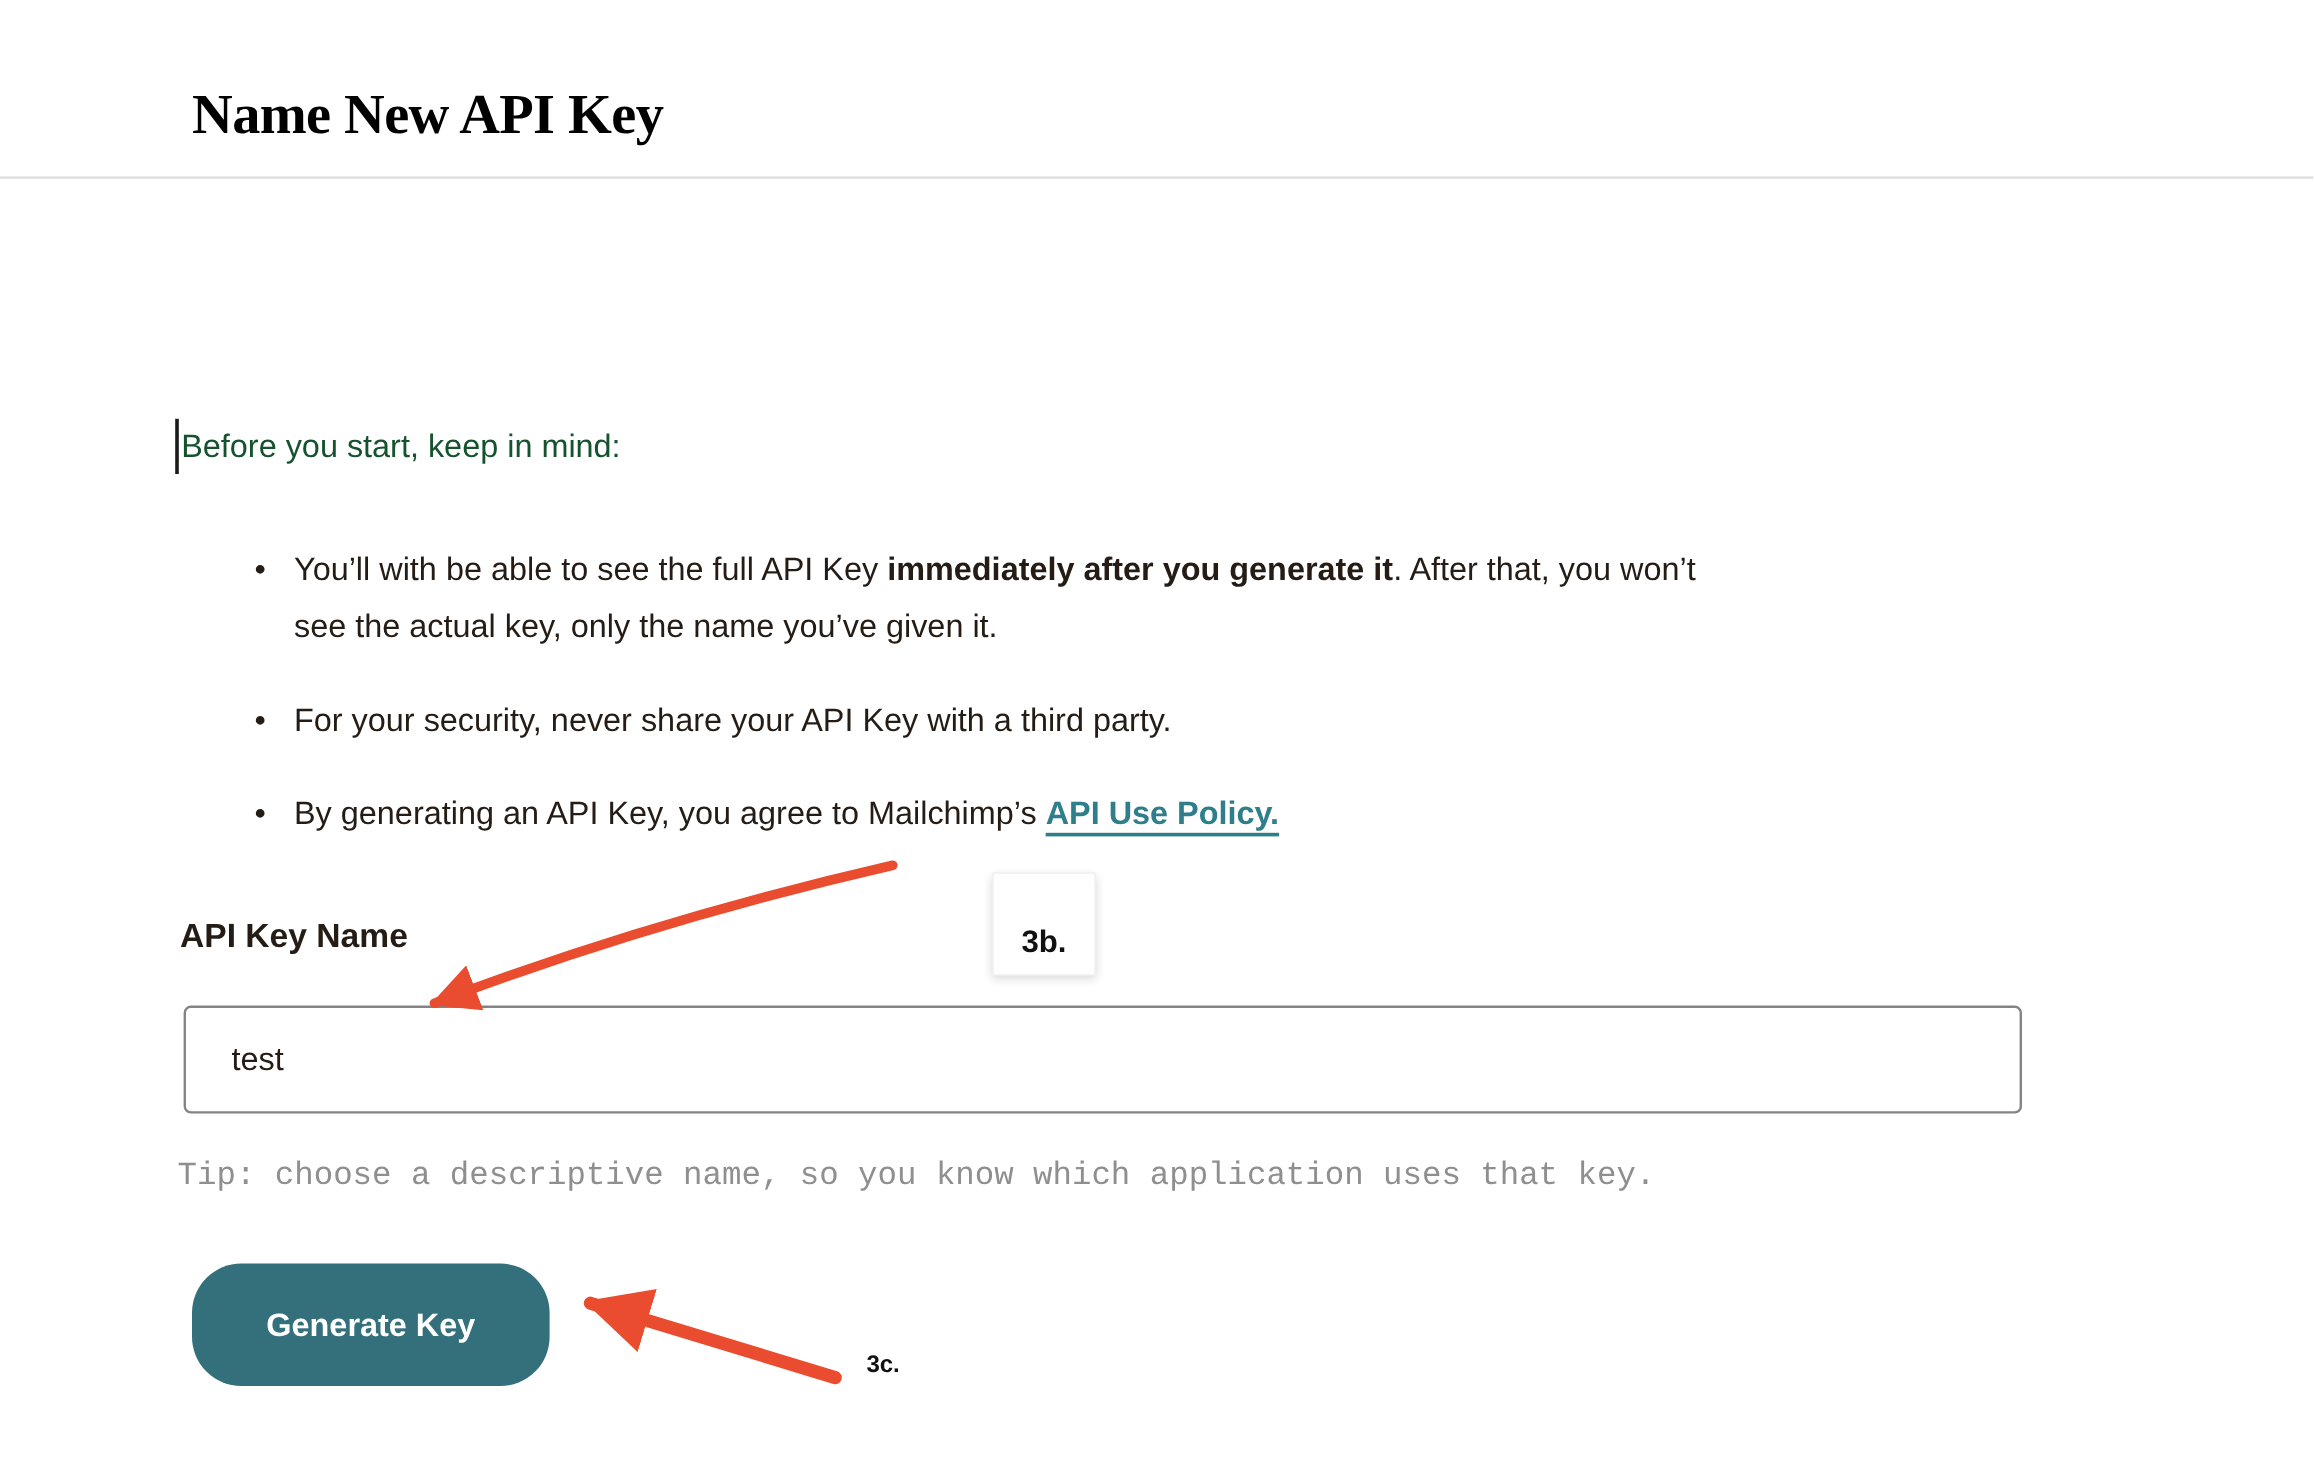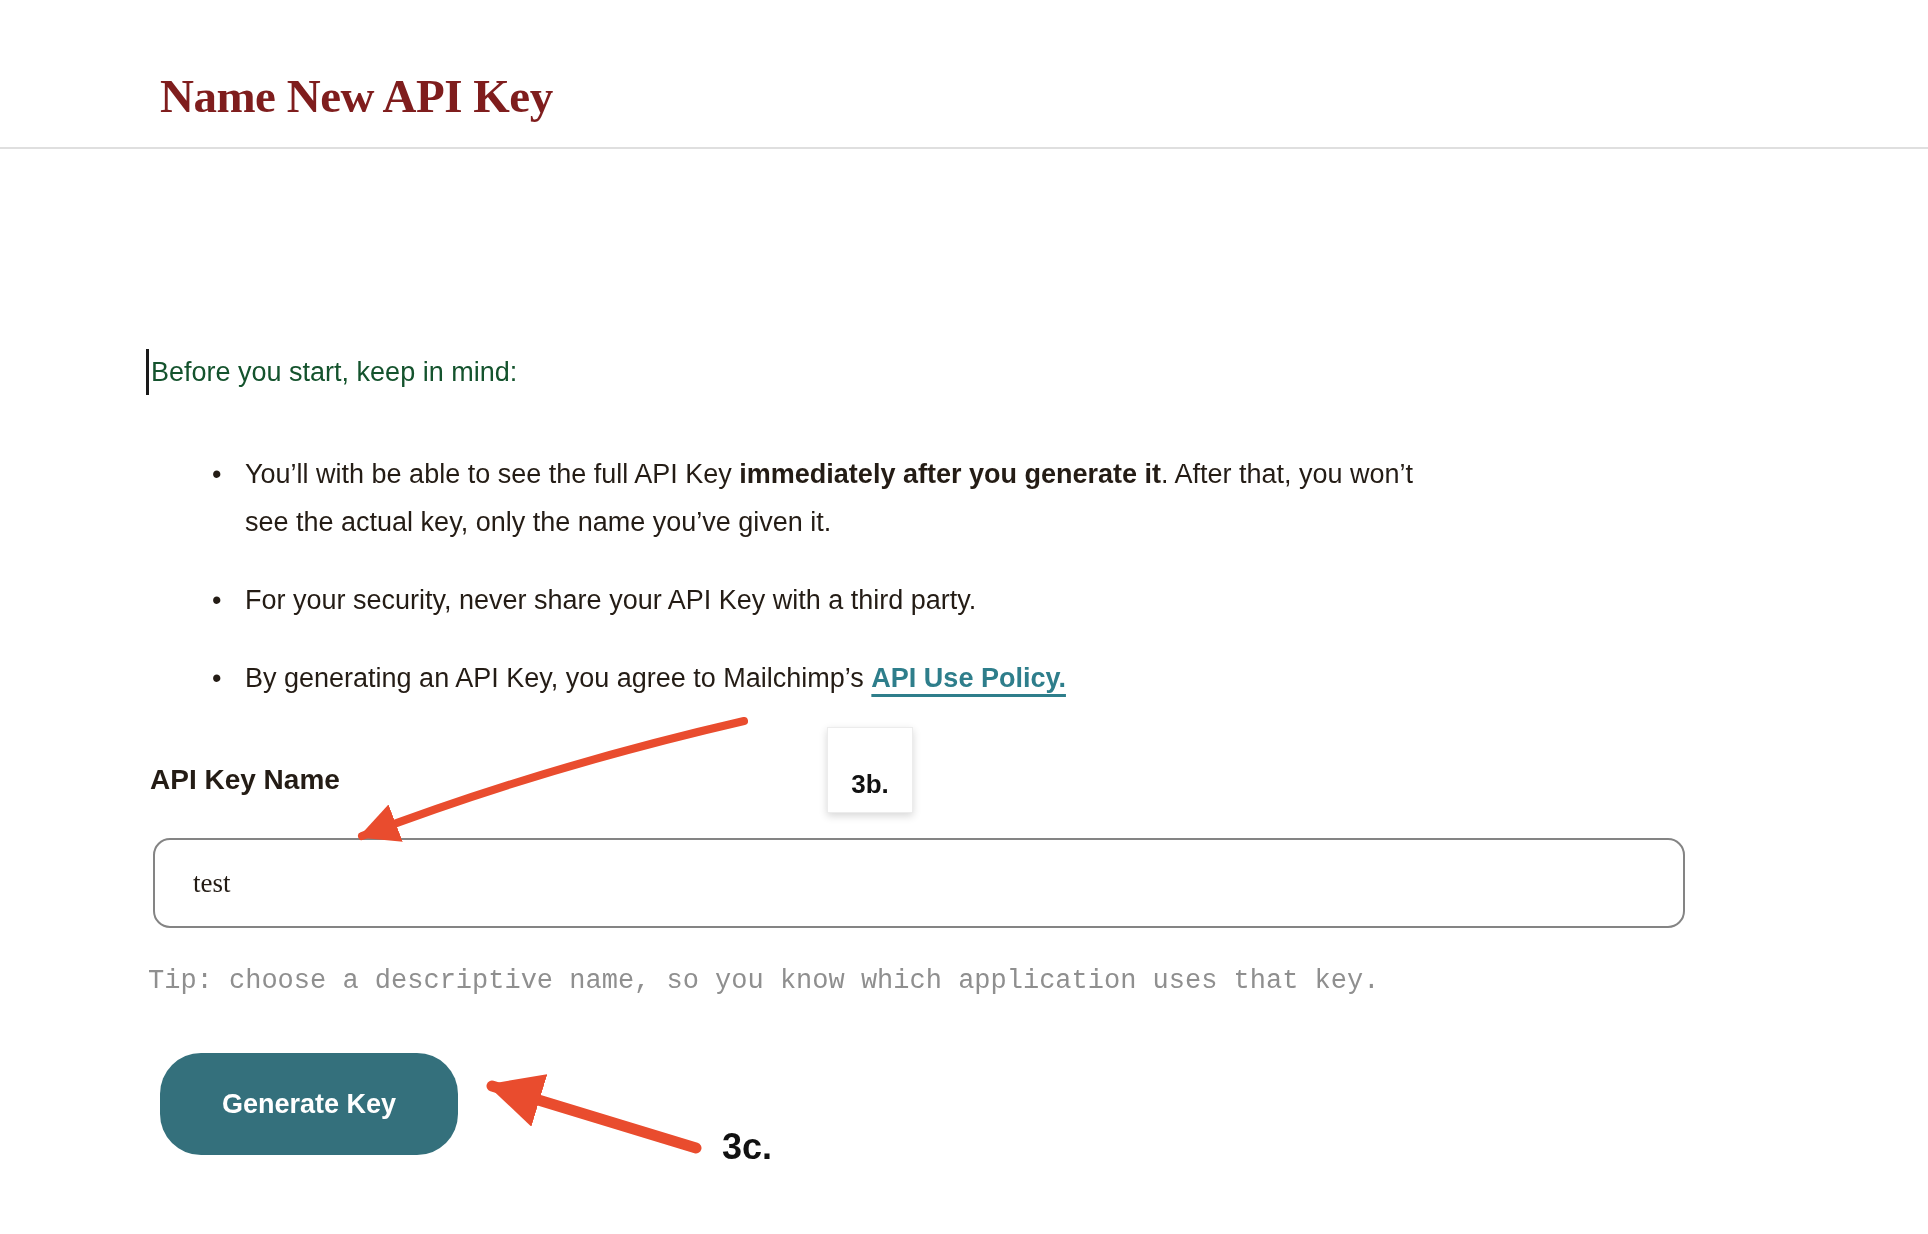--- a/index.html
+++ b/index.html
@@ -15,21 +15,21 @@
 
   
   .page-title {
     position: absolute;
     left: 160px;
     top: 38px;
     font-family: "Liberation Serif", serif;
     font-size: 47px;
     font-weight: 700;
     letter-spacing: -0.5px;
-    color: #7f1d1d;
+    color: #000000;
   }
   .header-divider {
     position: absolute;
     left: 0;
     top: 147px;
     width: 100%;
     height: 2px;
     background: #dfdfdf;
   }
 
@@ -95,23 +95,23 @@
     color: #241c15;
   }
   .api-key-input {
     position: absolute;
     left: 153px;
     top: 838px;
     width: 1532px;
     height: 90px;
     box-sizing: border-box;
     border: 2px solid #848484;
-    border-radius: 17px;
+    border-radius: 6px;
     padding: 0 0 0 38px;
-    font-family: Liberation Serif, serif;
+    font-family: Liberation Sans, sans-serif;
     font-size: 27px;
     color: #241c15;
     outline: none;
     background: #ffffff;
   }
   .tip-text {
     position: absolute;
     left: 148px;
     top: 966px;
     font-size: 27px;
@@ -158,21 +158,21 @@
     padding-top: 28px;
     box-sizing: border-box;
     font-size: 26px;
     font-weight: 700;
     color: #111111;
   }
   .step-label-c {
     position: absolute;
     left: 722px;
     top: 1126px;
-    font-size: 36px;
+    font-size: 20px;
     font-weight: 700;
     color: #111111;
   }
 </style>
 </head>
 <body>
 
 <div class="page">
 
   <h1 class="page-title">Name New API Key</h1>

